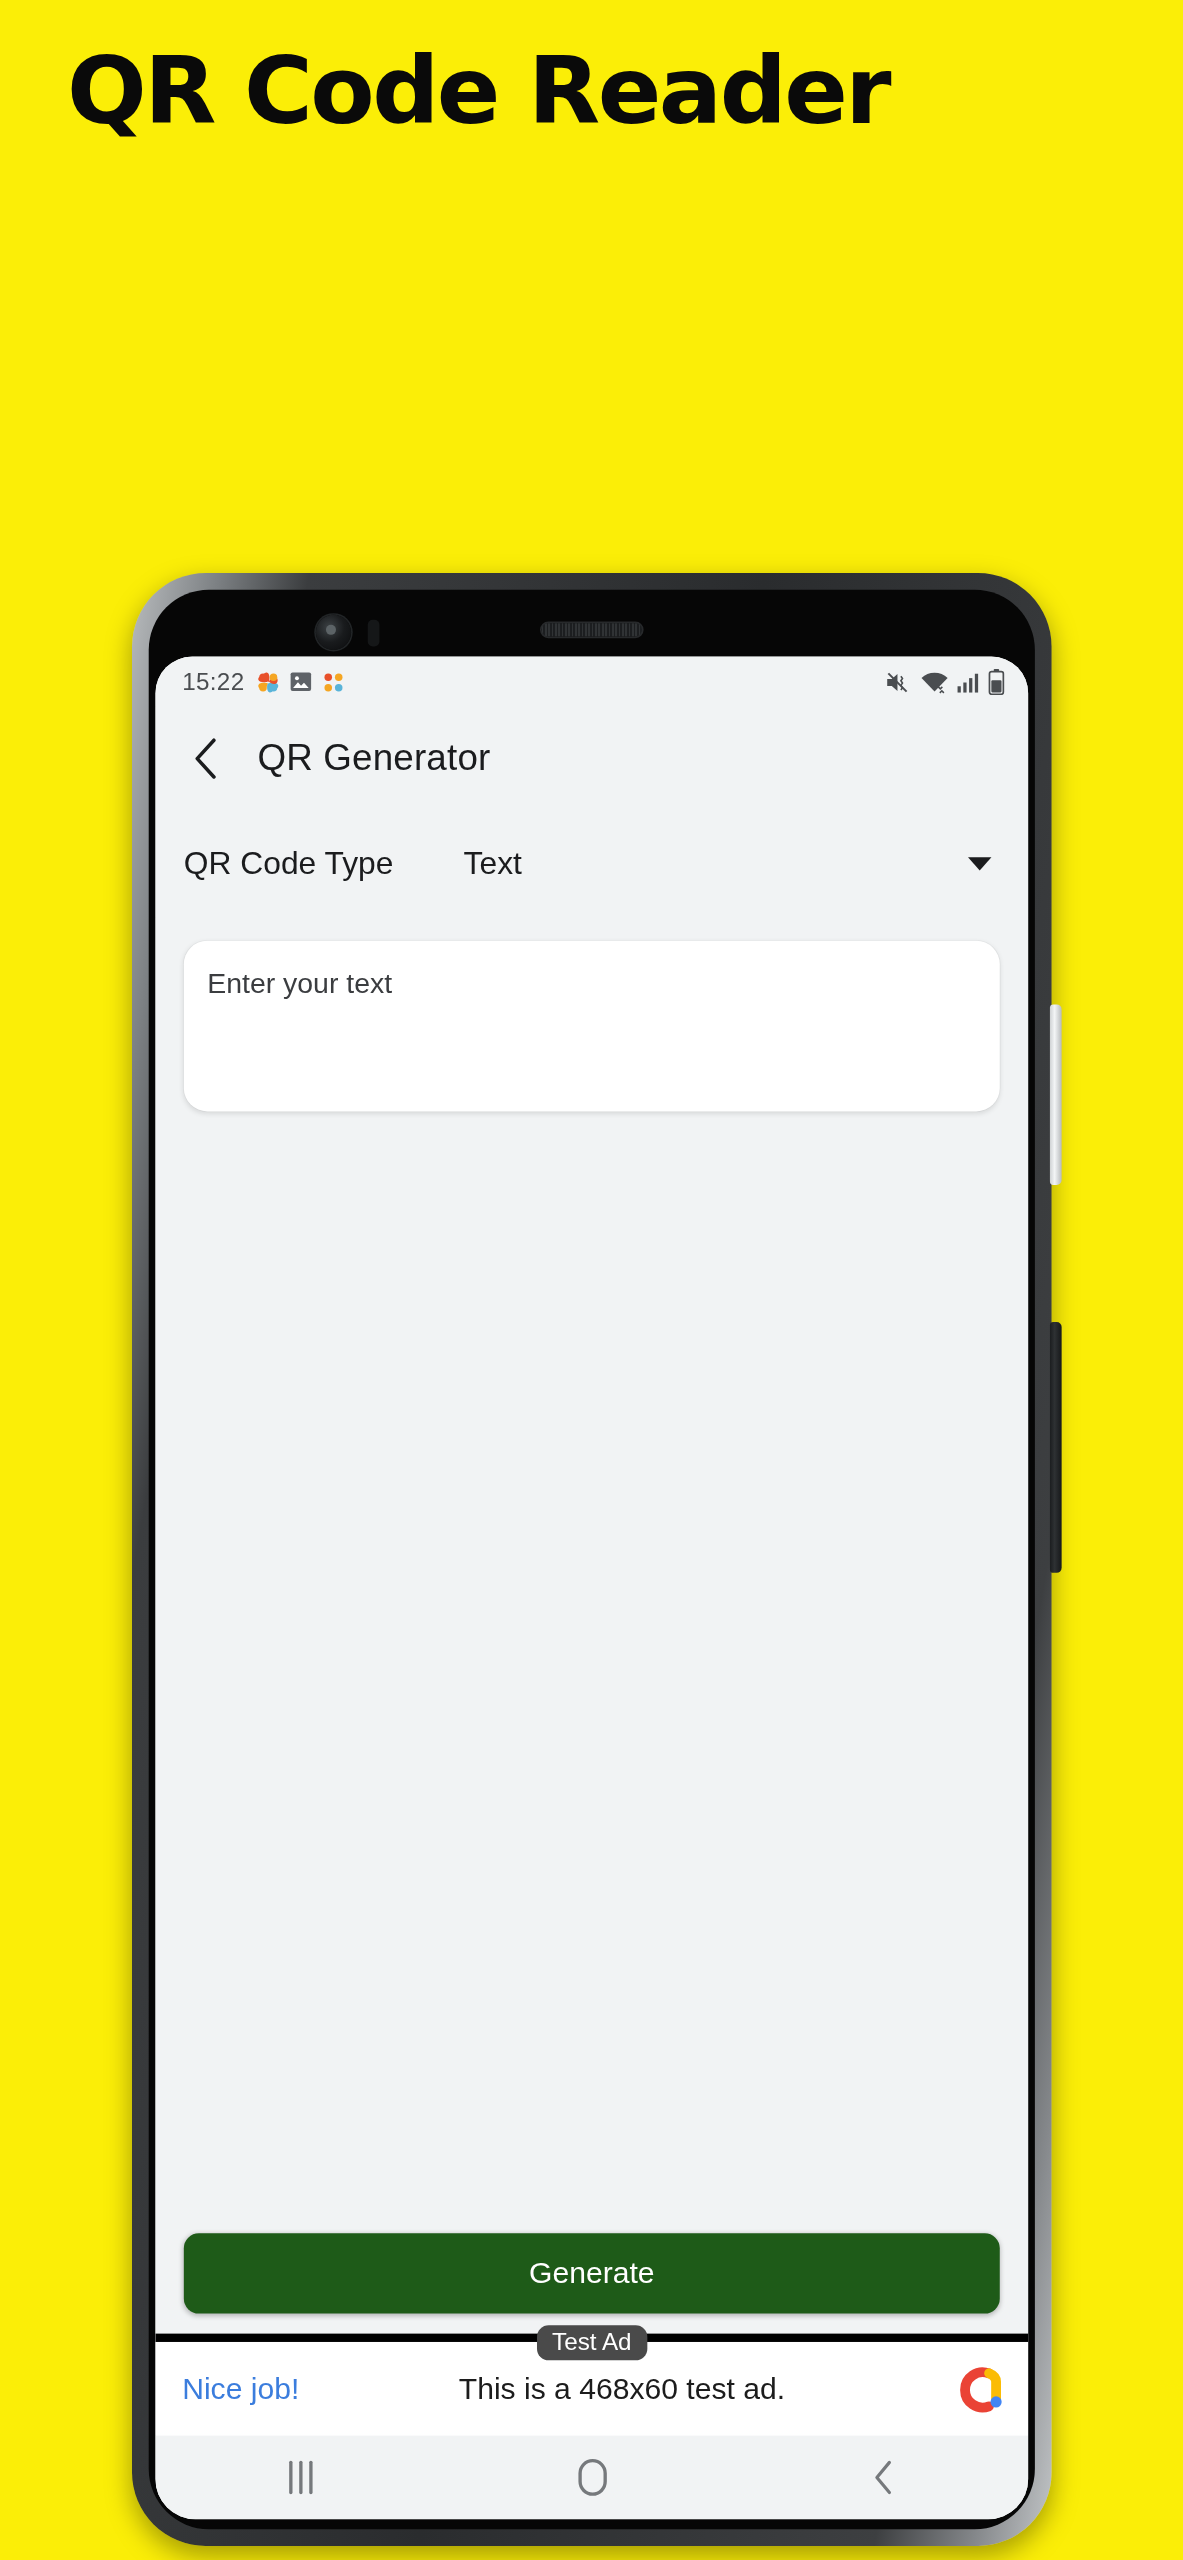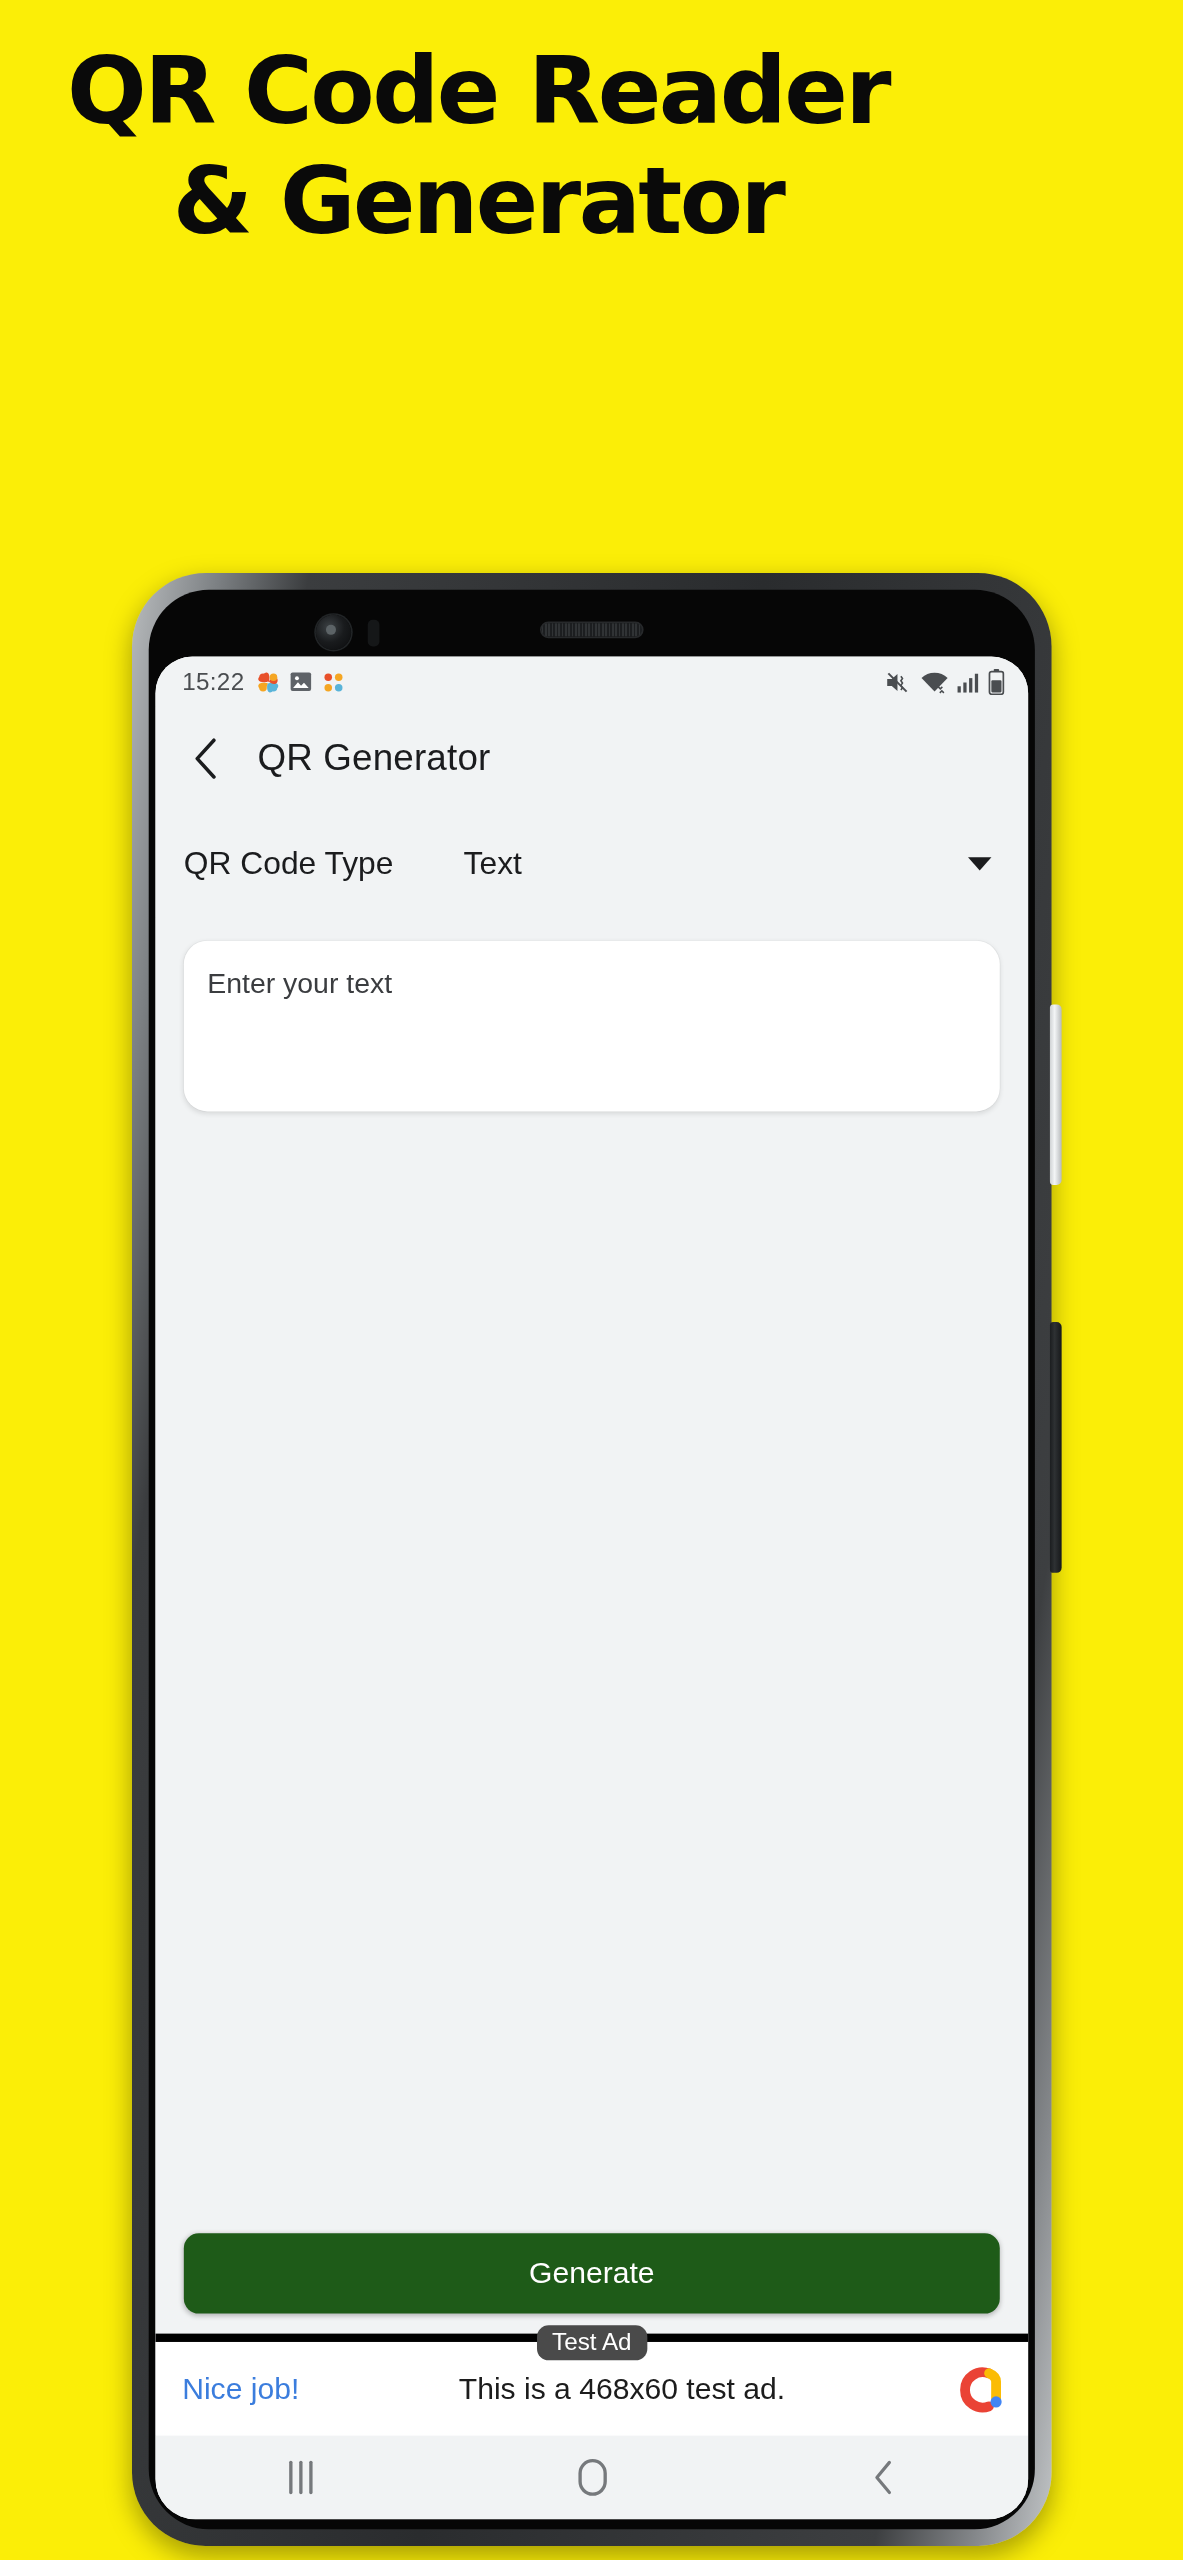--- a/index.html
+++ b/index.html
@@ -343,21 +343,20 @@
     width: 17px; height: 22px;
     border: 2px solid #76797c;
     border-radius: 9px;
   }
 </style>
 </head>
 <body>
 
 <div class="headline">
   <span class="line1">QR Code Reader</span>
-  <span class="line2">&amp; Generator</span>
 </div>
 
 <div class="phone-wrap">
   <div class="phone-frame">
     <div class="phone-frame-inner">
       <div class="phone-bezel">
 
         <div class="front-camera"></div>
         <div class="sensor-dot"></div>
         <div class="earpiece"></div>

